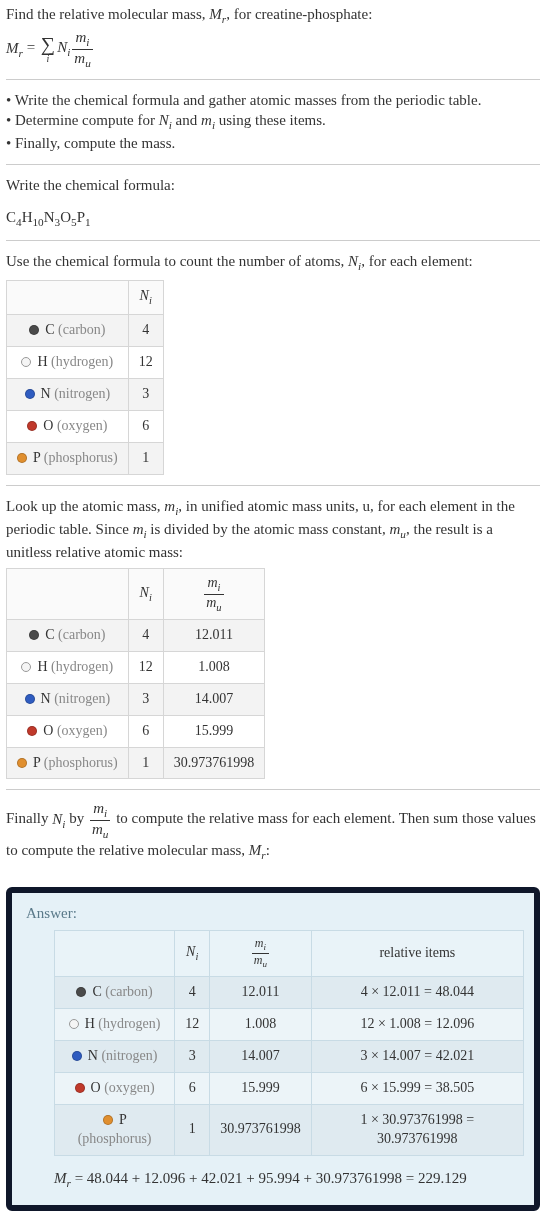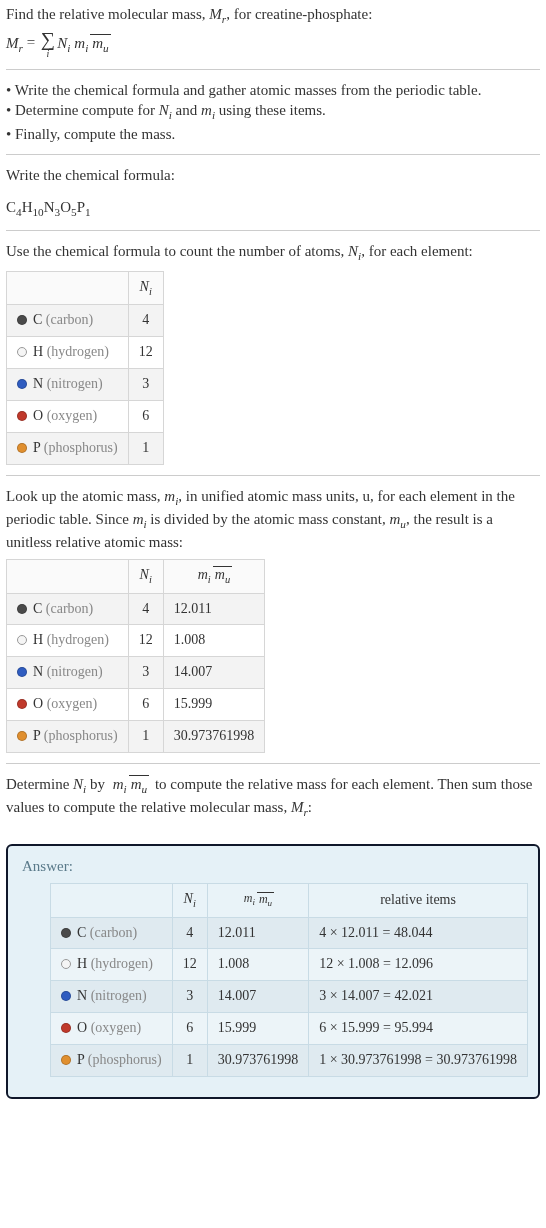--- a/index.html
+++ b/index.html
@@ -38,21 +38,21 @@
   }
   .sigma .sig {
     font-size: 20px;
   }
   .sigma .lim {
     font-size: 10px;
     font-style: italic;
   }
   .frac {
     display: inline-flex;
-    flex-direction: row;
+    flex-direction: column;
     align-items: center;
     vertical-align: middle;
     font-style: italic;
     line-height: 1.1;
     margin: 0 2px;
   }
   .frac .num {
     padding: 0 2px;
   }
   .frac .den {
@@ -76,39 +76,39 @@
   .bullet-O { background: #c0392b; }
   .bullet-P { background: #e08f2f; }
   .grey { color: #888; }
   table {
     border-collapse: collapse;
     margin: 6px 0;
   }
   th, td {
     border: 1px solid #d6d6d6;
     padding: 6px 10px;
-    text-align: left;
+    text-align: center;
     font-weight: normal;
     font-family: Georgia, serif;
     font-size: 14px;
   }
   th {
     background: #fafafa;
     text-align: center;
   }
   tbody tr:nth-child(odd) td {
     background: #f3f3f3;
   }
   tbody tr:nth-child(even) td {
     background: #ffffff;
   }
   td.num-col { text-align: center; }
   .answer-box {
     background: #e5f1f7;
-    border: 2px solid #0f172a;
+    border: 6px solid #0f172a;
     border-radius: 6px;
     padding: 10px 10px 14px 14px;
     margin-top: 24px;
   }
   .answer-box .label {
     color: #5a7a8a;
     margin-bottom: 6px;
   }
   .answer-box table {
     margin-left: 28px;
@@ -257,21 +257,21 @@
           <td class="num-col">1</td>
           <td>30.973761998</td>
         </tr>
       </tbody>
   </table>
 </div>
 
 <hr>
 
 <div class="section">
-  <span>Determine </span><span class="it"><span>N</span><sub>i</sub></span><span> by </span>
+  <span>Finally </span><span class="it"><span>N</span><sub>i</sub></span><span> by </span>
   <span class="frac">
     <span class="num"><span>m</span><sub>i</sub></span>
     <span class="den"><span>m</span><sub>u</sub></span>
   </span>
   <span> to compute the relative mass for each element. Then sum those values to compute the relative molecular mass, </span><span class="it"><span>M</span><sub>r</sub></span><span>:</span>
 </div>
 
 <div class="answer-box">
   <div class="label">Answer:</div>
   <table>
@@ -304,23 +304,26 @@
         <tr>
           <td><span class="bullet-dot bullet-N"></span><span>N</span> <span class="grey">(nitrogen)</span></td>
           <td class="num-col">3</td>
           <td>14.007</td>
           <td>3 × 14.007 = 42.021</td>
         </tr>
         <tr>
           <td><span class="bullet-dot bullet-O"></span><span>O</span> <span class="grey">(oxygen)</span></td>
           <td class="num-col">6</td>
           <td>15.999</td>
-          <td>6 × 15.999 = 95.994</td>
+          <td>6 × 15.999 = 38.505</td>
         </tr>
         <tr>
           <td><span class="bullet-dot bullet-P"></span><span>P</span> <span class="grey">(phosphorus)</span></td>
           <td class="num-col">1</td>
           <td>30.973761998</td>
           <td>1 × 30.973761998 = 30.973761998</td>
         </tr>
       </tbody>
   </table>
+  <div class="final">
+    <span class="it"><span>M</span><sub>r</sub></span><span style="font-style:normal"> = 48.044 + 12.096 + 42.021 + 95.994 + 30.973761998 = 229.129</span>
+  </div>
 </div>
 
 </body></html>

